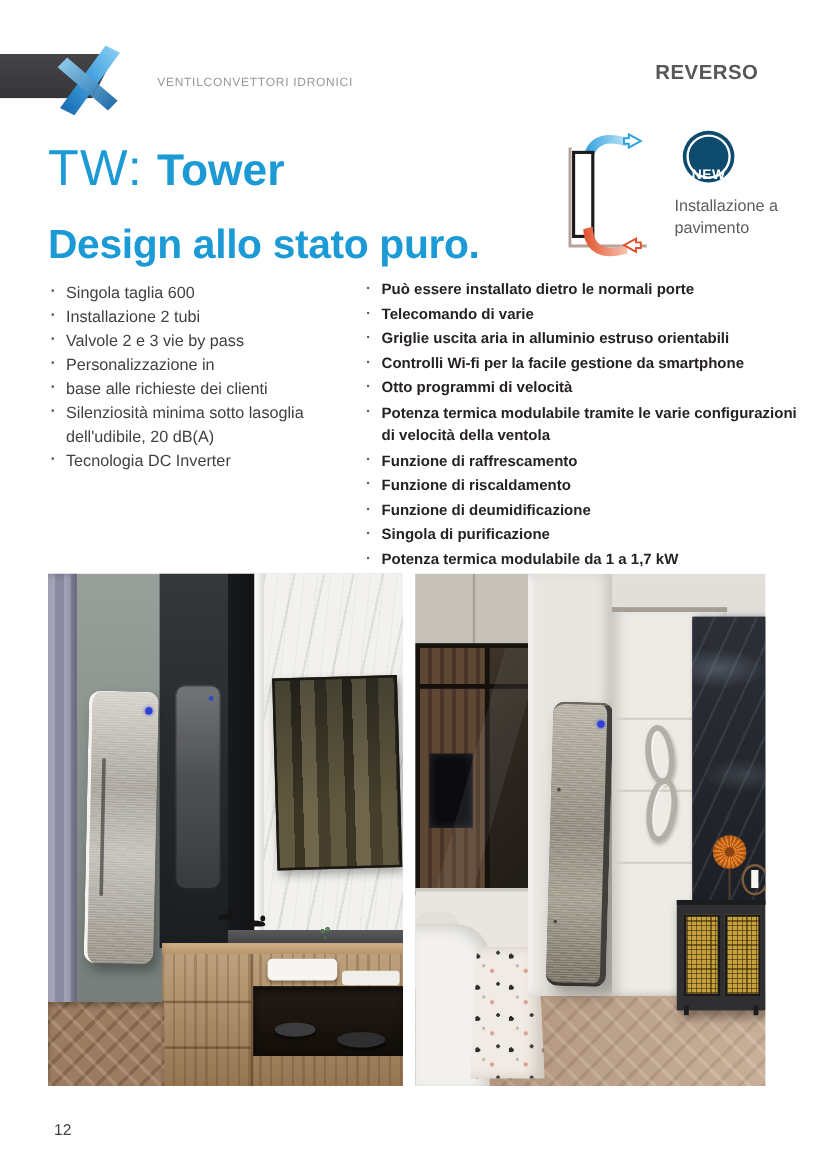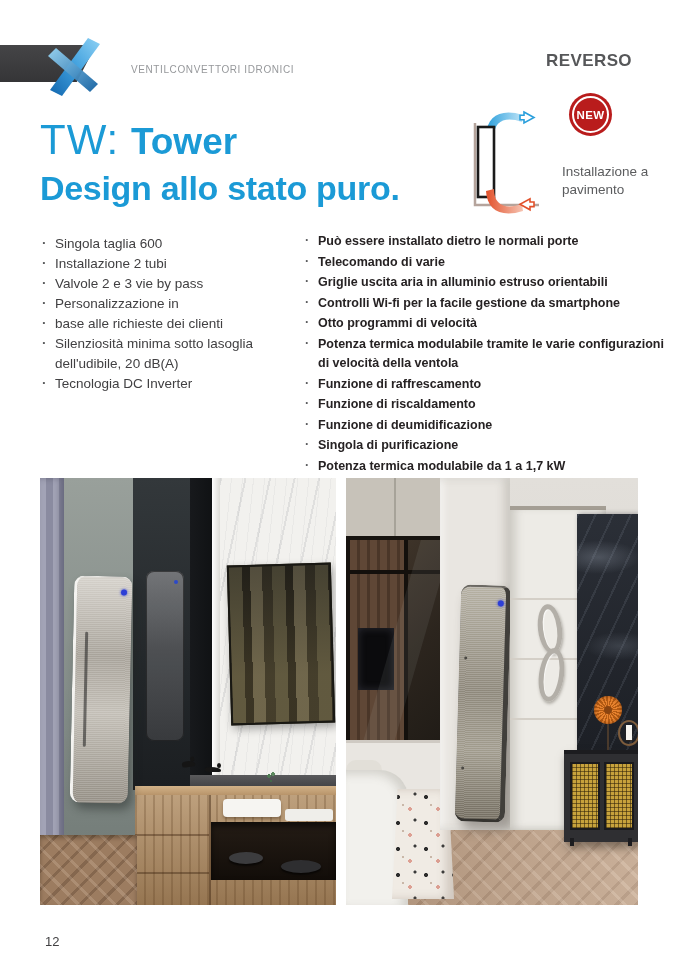--- a/index.html
+++ b/index.html
@@ -15,28 +15,28 @@
   .header-category { position:absolute; left:131px; top:52px; font-size:10px; letter-spacing:.6px;
     color:#96989b;margin-top:12px; }
   .header-brand { position:absolute; right:46px; top:51px; font-size:17px; font-weight:700;
     color:#565759; letter-spacing:.4px; }
 
   
   .title-block { position:absolute; left:40px; top:116px; color:#1b9ad6; }
   .title-line1 { font-size:42px; line-height:48px; }
   .title-model { font-weight:400; letter-spacing:1px; }
   .title-model-name { font-weight:800; font-size:37px; }
-  .title-line2 { font-size:34px; font-weight:800; line-height:44px; letter-spacing:-.3px; }
+  .title-line2 { font-size:34px; font-weight:800; line-height:44px; letter-spacing:-.3px;margin-top:16px; }
 
   
   .diagram { position:absolute; left:461px; top:101px; width:86px; height:122px; }
 
   
-  .new-badge { position:absolute; left:569px; top:93px; width:43px; height:43px;
-    background:#b91c1c; border-radius:50%; display:flex; align-items:center; justify-content:center; }
+  .new-badge { position:absolute; left:569px; top:109px; width:43px; height:43px;
+    background:#0c4a6e; border-radius:50%; display:flex; align-items:flex-end; justify-content:center; }
   .new-badge::after { content:""; position:absolute; inset:3px; border:2px solid #ffffff; border-radius:50%; }
   .new-badge span { color:#fff; font-weight:800; font-size:11.5px; letter-spacing:.4px; }
 
   .install-label { position:absolute; left:562px; top:163px; width:112px; font-size:13.5px;
     line-height:18px; color:#5b5c5e; }
 
   
   ul.features { list-style:none; position:absolute; }
   ul.features li { position:relative; padding-left:15px; }
   ul.features li::before { content:"·"; position:absolute; left:2px; top:-1px; font-weight:700; color:#5a5b5d; }

